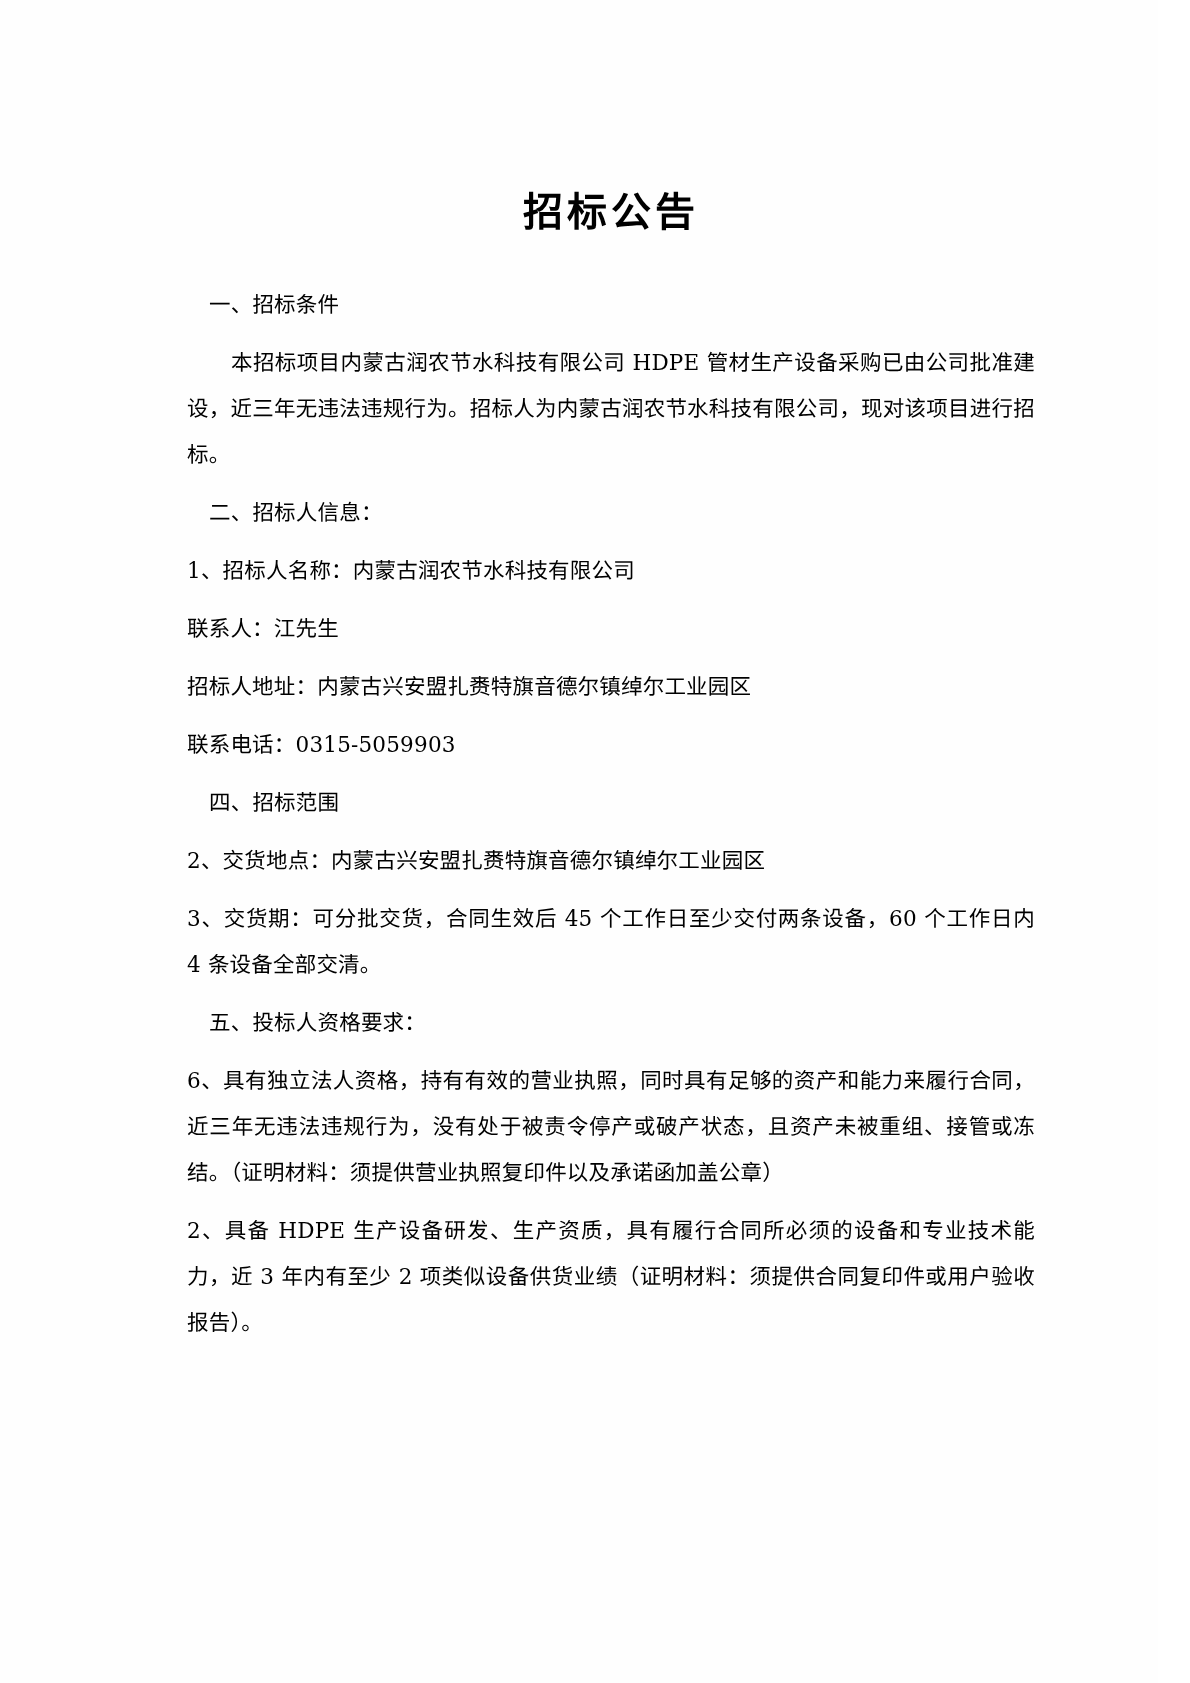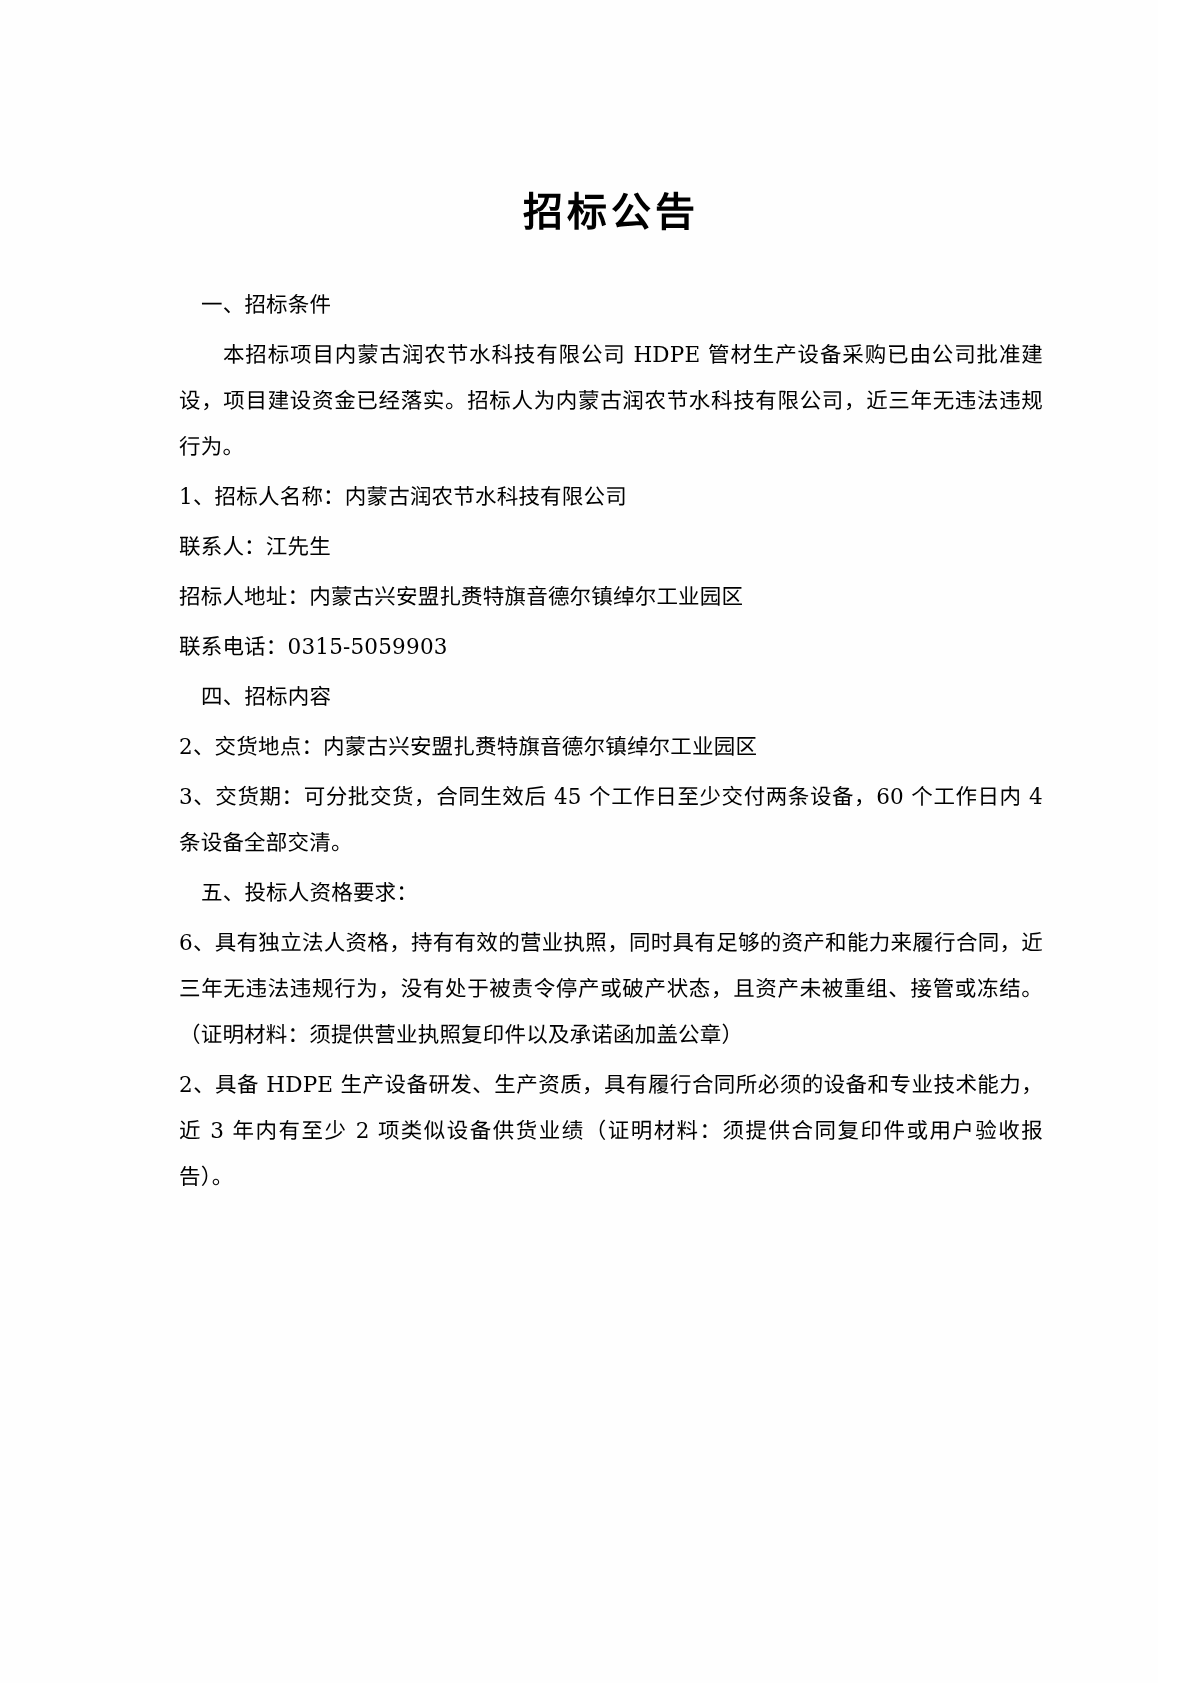--- a/index.html
+++ b/index.html
@@ -31,45 +31,46 @@
     font-family: "DejaVu Serif", "Liberation Serif", serif;
   }
   .body-text {
     font-size: 21.5px;
     line-height: 46px;
     text-align: justify;
     text-justify: inter-ideograph;
     letter-spacing: 0.2px;
   }
   .para {
-    margin: 4px;
+    margin: 12px;
     text-indent: 0;
   }
   .para.indent {
     text-indent: 44px;
   }
   .para.heading {
     text-indent: 22px;
   }
 </style>
 </head>
 <body>
 
 <div class="page">
 
   <h1 class="doc-title">招标公告</h1>
 
   <div class="body-text">
     <p class="para heading">一、招标条件</p>
-    <p class="para indent">本招标项目内蒙古润农节水科技有限公司 HDPE 管材生产设备采购已由公司批准建设，项目建设资金已经落实。招标人为内蒙古润农节水科技有限公司，近三年无违法违规行为。</p>
+    <p class="para indent">本招标项目内蒙古润农节水科技有限公司 HDPE 管材生产设备采购已由公司批准建设，近三年无违法违规行为。招标人为内蒙古润农节水科技有限公司，现对该项目进行招标。</p>
+    <p class="para heading">二、招标人信息：</p>
     <p class="para">1、招标人名称：内蒙古润农节水科技有限公司</p>
     <p class="para">联系人：江先生</p>
     <p class="para">招标人地址：内蒙古兴安盟扎赉特旗音德尔镇绰尔工业园区</p>
     <p class="para">联系电话：0315-5059903</p>
-    <p class="para heading">四、招标内容</p>
+    <p class="para heading">四、招标范围</p>
     <p class="para">2、交货地点：内蒙古兴安盟扎赉特旗音德尔镇绰尔工业园区</p>
     <p class="para">3、交货期：可分批交货，合同生效后 45 个工作日至少交付两条设备，60 个工作日内 4 条设备全部交清。</p>
     <p class="para heading">五、投标人资格要求：</p>
     <p class="para">6、具有独立法人资格，持有有效的营业执照，同时具有足够的资产和能力来履行合同，近三年无违法违规行为，没有处于被责令停产或破产状态，且资产未被重组、接管或冻结。（证明材料：须提供营业执照复印件以及承诺函加盖公章）</p>
     <p class="para">2、具备 HDPE 生产设备研发、生产资质，具有履行合同所必须的设备和专业技术能力，近 3 年内有至少 2 项类似设备供货业绩（证明材料：须提供合同复印件或用户验收报告）。</p>
   </div>
 
 </div>
 
 </body></html>

